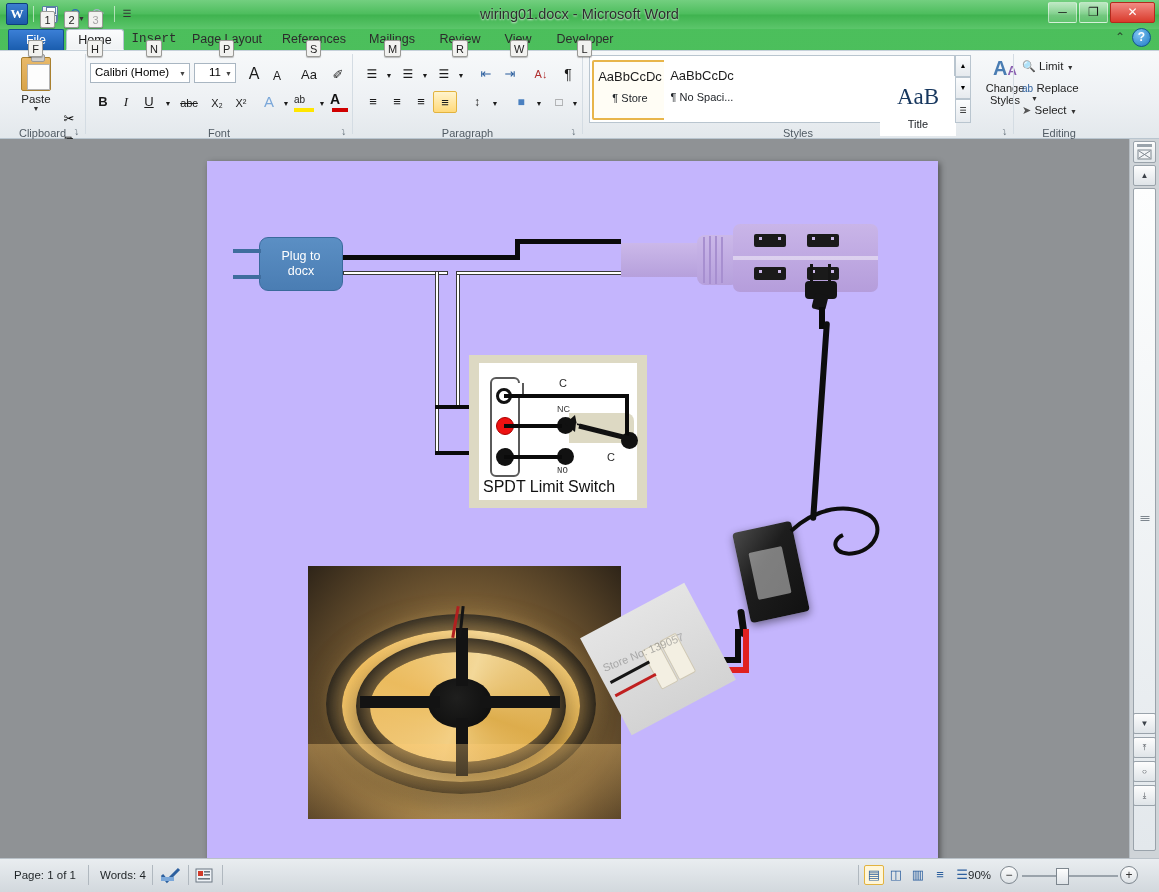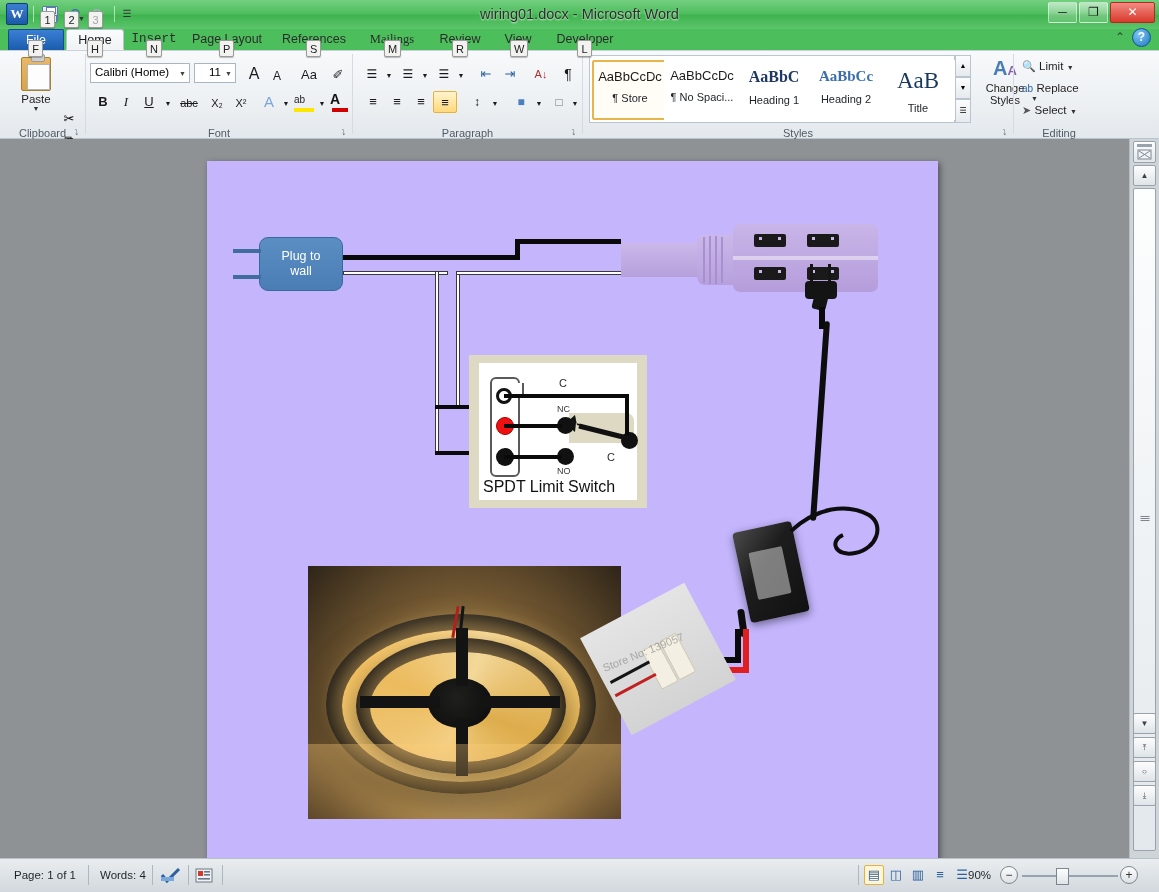--- a/index.html
+++ b/index.html
@@ -330,21 +330,21 @@
       <div class="wbtn close">✕</div>
     </div>
   </div>
 
   <div class="tabstrip" id="tabstrip">
       <div class="tab file" style="left: 8px; width: 56px;">File</div>
       <div class="tab active" style="left: 66px; width: 58px;">Home</div>
       <div class="tab" style="left: 128px; width: 52px; font-family: Liberation Mono, monospace;">Insert</div>
       <div class="tab" style="left: 184px; width: 86px;">Page Layout</div>
       <div class="tab" style="left: 274px; width: 80px;">References</div>
-      <div class="tab" style="left: 358px; width: 68px; font-family: Liberation Serif, serif;">Mailings</div>
+      <div class="tab" style="left: 358px; width: 68px;">Mailings</div>
       <div class="tab" style="left: 430px; width: 60px;">Review</div>
       <div class="tab" style="left: 494px; width: 48px;">View</div>
       <div class="tab" style="left: 546px; width: 78px;">Developer</div>
     </div>
   <div class="minribbon">⌃</div>
   <div class="helpbtn">?</div>
 
   <div class="ribbon">
 
     <div class="grp" style="left:0;width:85px;">
@@ -428,29 +428,21 @@
     <div class="grp" style="left:583px;width:430px;">
       <div id="styles-gallery" style="position:absolute;left:6px;top:4px;width:366px;height:68px;background:#fff;border:1px solid #b9c5cf;">
           <div class="stylebox sel" style="left: 2px;">
             <div class="st-prev" style="font-family: &quot;Liberation Sans&quot;, sans-serif; font-size: 13px; color: rgb(28, 28, 28); font-weight: normal;">AaBbCcDc</div>
             <div class="st-name">¶ Store</div>
           </div>
           <div class="stylebox" style="left: 74px;">
             <div class="st-prev" style="font-family: &quot;Liberation Sans&quot;, sans-serif; font-size: 13px; color: rgb(28, 28, 28); font-weight: normal;">AaBbCcDc</div>
             <div class="st-name">¶ No Spaci...</div>
           </div>
-          <div class="stylebox" style="left: 146px;">
-            <div class="st-prev" style="font-family: &quot;Liberation Serif&quot;, serif; font-size: 16px; color: rgb(31, 56, 100); font-weight: bold;">AaBbC</div>
-            <div class="st-name">Heading 1</div>
-          </div>
-          <div class="stylebox" style="left: 218px;">
-            <div class="st-prev" style="font-family: &quot;Liberation Serif&quot;, serif; font-size: 15px; color: rgb(58, 111, 168); font-weight: bold;">AaBbCc</div>
-            <div class="st-name">Heading 2</div>
-          </div>
-          <div class="stylebox" style="left: 290px;">
+          <div class="stylebox" style="left: 290px; margin-top: 16px;">
             <div class="st-prev" style="font-family: &quot;Liberation Serif&quot;, serif; font-size: 23px; color: rgb(23, 55, 94); font-weight: normal;">AaB</div>
             <div class="st-name">Title</div>
           </div>
         </div>
       <div style="position:absolute;left:372px;top:4px;width:16px;height:22px;border:1px solid #b9c5cf;background:linear-gradient(to bottom,#fbfcfd,#e6eaee);font-size:7px;text-align:center;line-height:20px;">▲</div>
       <div style="position:absolute;left:372px;top:26px;width:16px;height:22px;border:1px solid #b9c5cf;background:linear-gradient(to bottom,#fbfcfd,#e6eaee);font-size:7px;text-align:center;line-height:20px;">▼</div>
       <div style="position:absolute;left:372px;top:48px;width:16px;height:24px;border:1px solid #b9c5cf;background:linear-gradient(to bottom,#fbfcfd,#e6eaee);font-size:8px;text-align:center;line-height:22px;">☰</div>
 
       <div style="position:absolute;left:394px;top:6px;width:56px;text-align:center;">
         <div style="font-size:20px;color:#4a7db3;font-weight:bold;">A<span style="font-size:13px;color:#8a5fb0;">A</span></div>
@@ -493,21 +485,21 @@
       <div class="wire2" style="left:228px;top:110px;width:4px;height:184px;"></div>
       <div class="wire2" style="left:249px;top:110px;width:4px;height:138px;"></div>
       <div class="wire2" style="left:249px;top:110px;width:175px;height:4px;"></div>
 
       <div class="wire" style="left:228px;top:244px;width:60px;height:4px;"></div>
       <div class="wire" style="left:228px;top:290px;width:60px;height:4px;"></div>
 
       <div class="plugbox" style="left:52px;top:76px;width:84px;height:54px;">
         <div style="line-height:15px;">
           <div>Plug to</div>
-          <div>wall</div>
+          <div>docx</div>
         </div>
       </div>
       <div class="prong" style="left:26px;top:88px;width:28px;"></div>
       <div class="prong" style="left:26px;top:114px;width:28px;"></div>
 
       <div class="pstrip-cord" style="left:414px;top:82px;width:92px;height:34px;border-radius:0 6px 6px 0;"></div>
       <div class="pstrip-cord" style="left:490px;top:74px;width:42px;height:50px;border-radius:8px;"></div>
       <div style="position:absolute;left:496px;top:76px;width:2px;height:46px;background:#a78fd0;"></div>
       <div style="position:absolute;left:502px;top:75px;width:2px;height:48px;background:#a78fd0;"></div>
       <div style="position:absolute;left:508px;top:75px;width:2px;height:48px;background:#a78fd0;"></div>
@@ -562,21 +554,21 @@
       <div class="wire" style="left:297px;top:263px;width:58px;height:4px;"></div>
       <div class="wire" style="left:297px;top:294px;width:58px;height:4px;"></div>
 
       <svg style="position:absolute;left:348px;top:252px;width:80px;height:34px;">
         <polygon points="76,26 22,12 20,2 10,11 20,19 21,10" fill="#111"></polygon>
         <line x1="24" y1="13" x2="76" y2="26" stroke="#111" stroke-width="5"></line>
       </svg>
 
       <div class="termlabel" style="left:352px;top:216px;font-size:11px;">C</div>
       <div class="termlabel" style="left:350px;top:243px;color:#3a3a3a;">NC</div>
-      <div class="termlabel" style="left:350px;top:305px;color:#3a3a3a;">NO</div>
+      <div class="termlabel" style="left:350px;top:305px;color:#3a3a3a;font-family:Liberation Mono, monospace;">NO</div>
       <div class="termlabel" style="left:400px;top:290px;font-size:11px;">C</div>
       <div class="swtitle" style="left:276px;top:317px;">SPDT Limit Switch</div>
 
       <div class="adapter" style="left:534px;top:365px;width:60px;height:92px;"></div>
       <div class="adapter-lbl" style="left:546px;top:388px;width:34px;height:48px;transform:rotate(-12deg);border-radius:2px;"></div>
       <svg style="position:absolute;left:570px;top:340px;width:110px;height:80px;">
         <path d="M14,30 C40,6 70,2 92,14 C108,24 100,48 78,52 C58,56 52,40 66,34" fill="none" stroke="#0d0d0d" stroke-width="4"></path>
       </svg>
       <div style="position:absolute;left:532px;top:448px;width:7px;height:28px;background:#0d0d0d;border-radius:3px;transform:rotate(-8deg);"></div>
 

